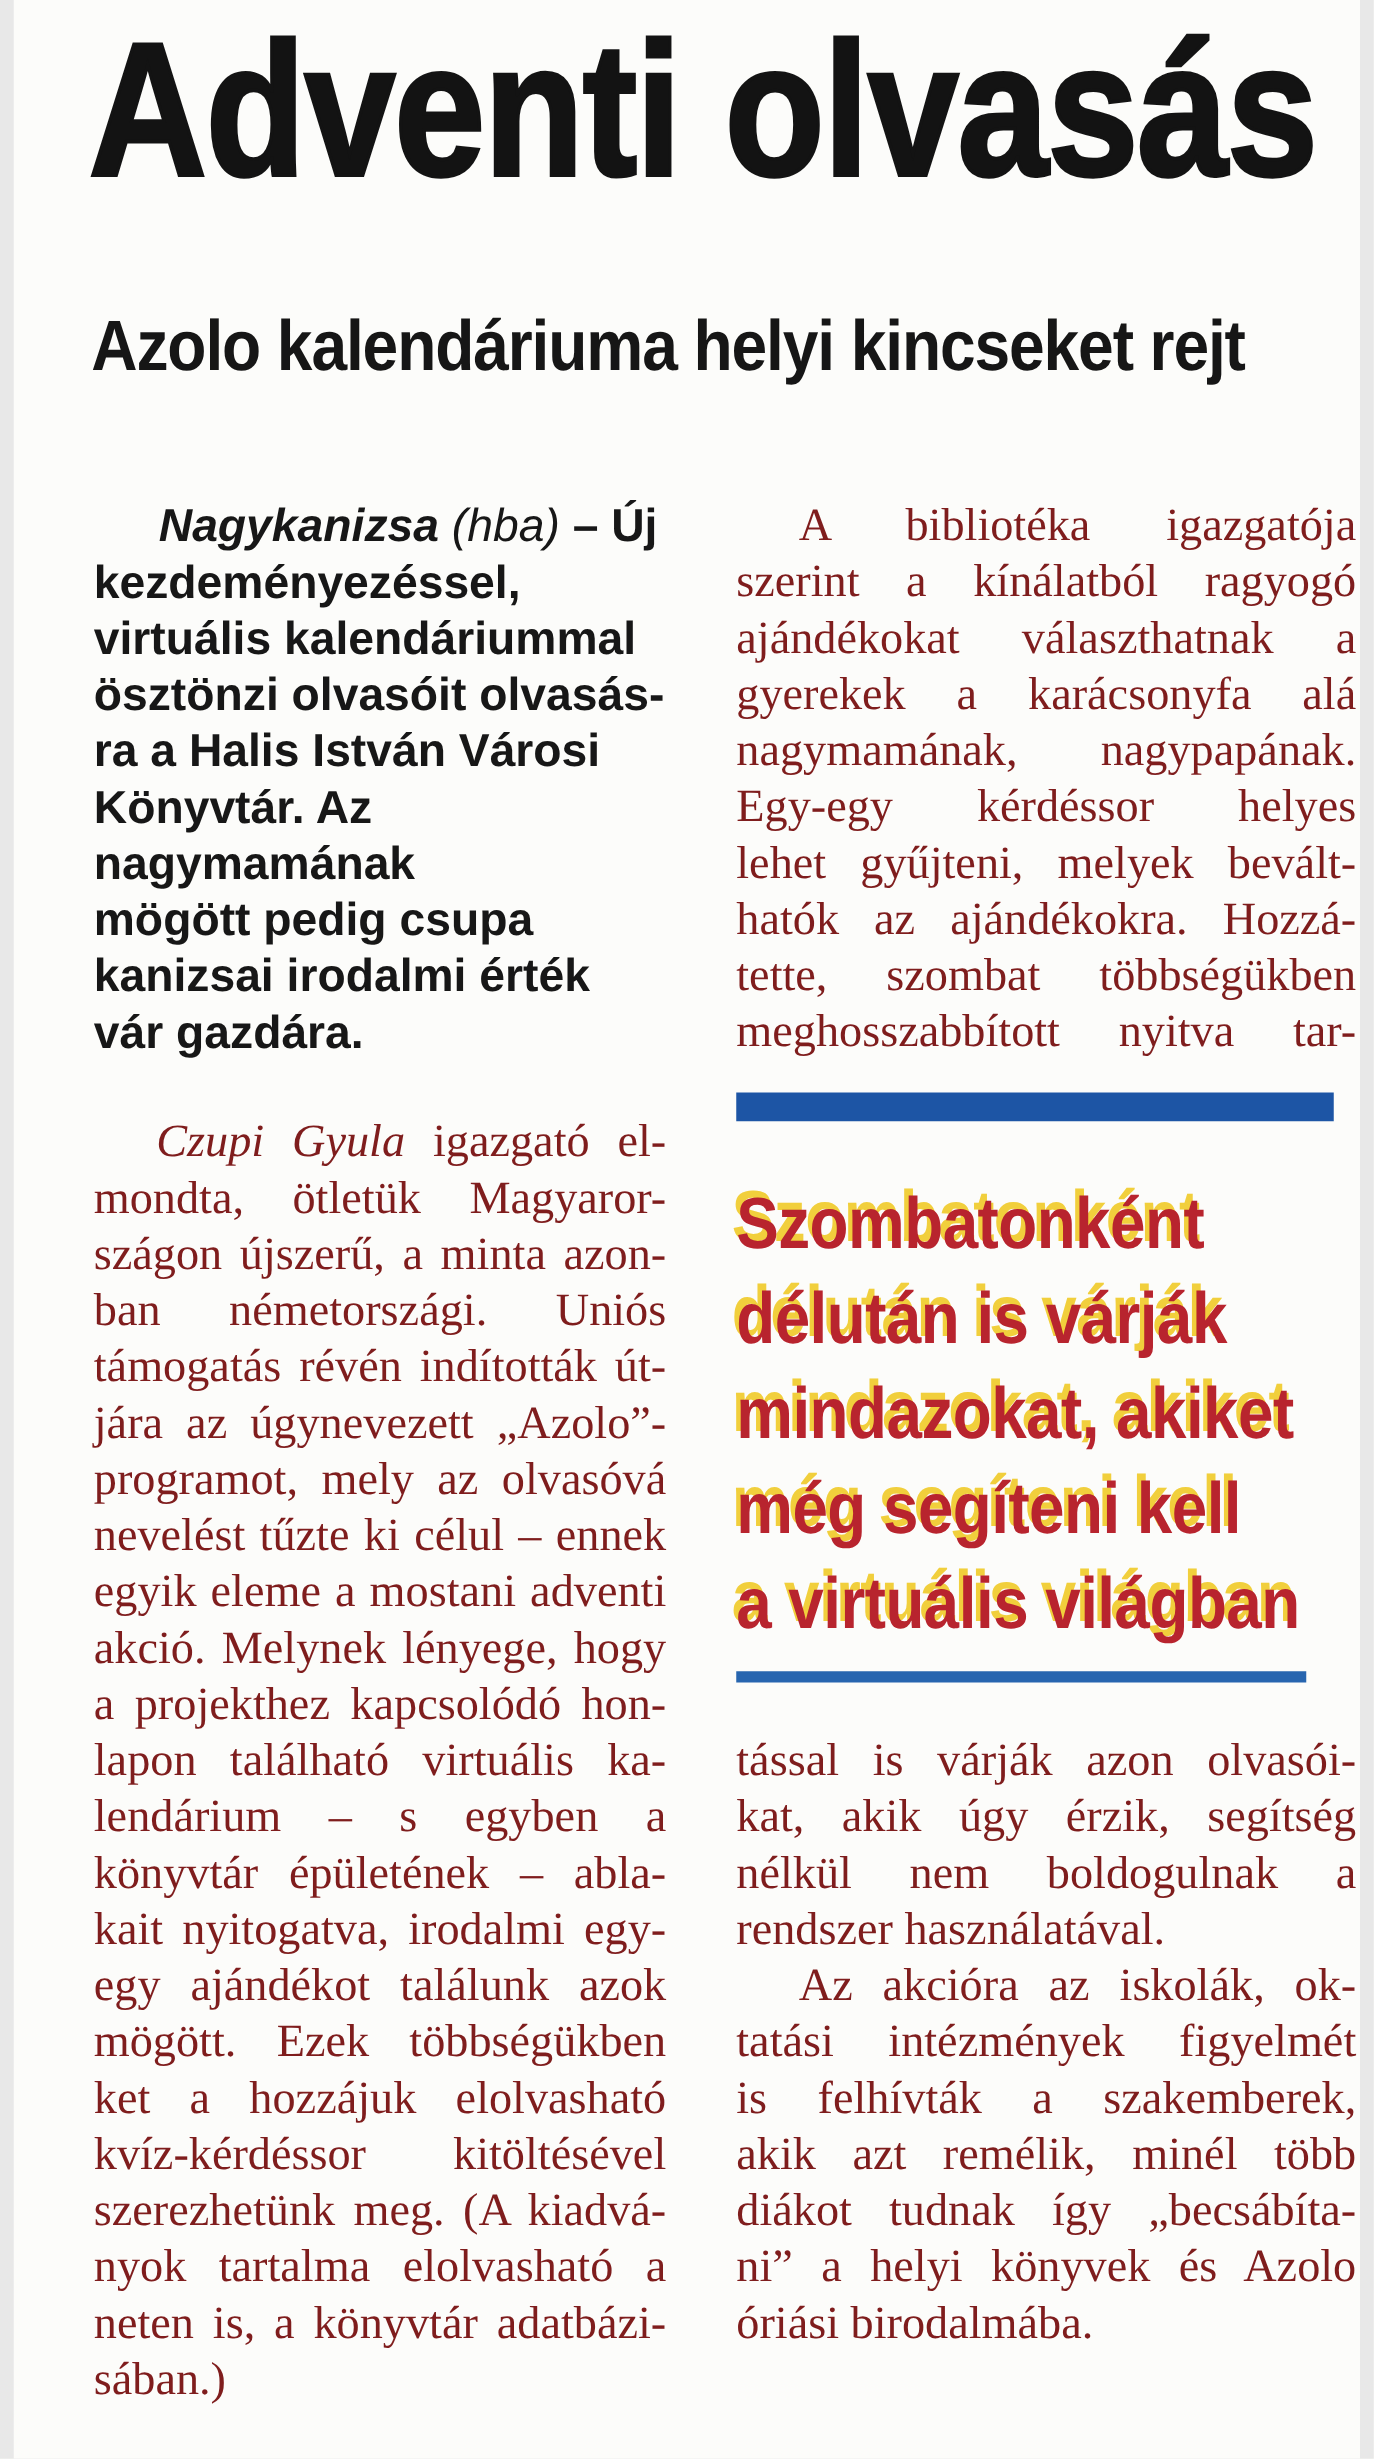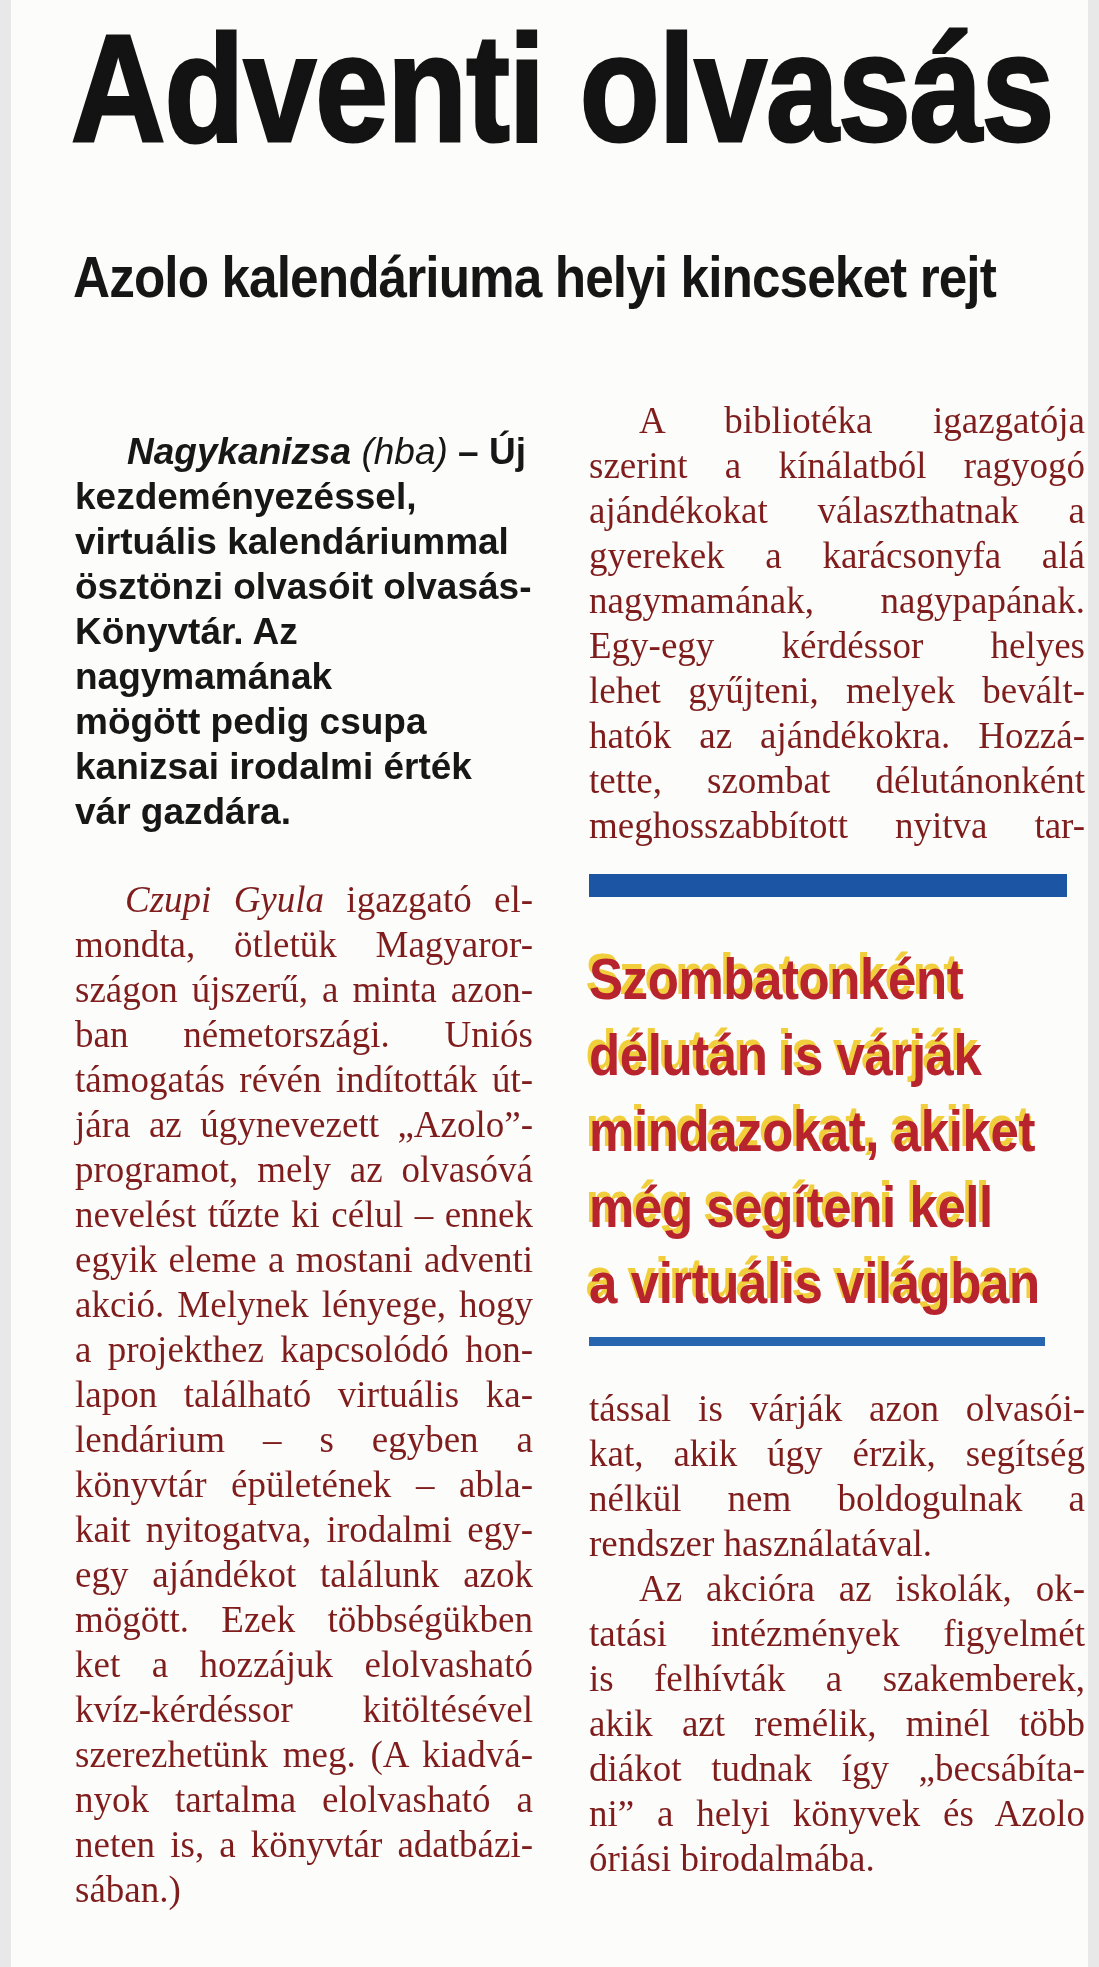--- a/index.html
+++ b/index.html
@@ -41,21 +41,20 @@
   .col-right { left:578px; width:496px; }
 
   .ln { min-height:45px; }
 
   
   .lead {
     font-family:"Liberation Sans", sans-serif;
     font-weight:700;
     font-size:37px; line-height:45px;
     color:#171717;
-    margin-top:31px;
   }
   .lead .firstline { text-indent:52px; }
   .lead .loc { font-style:italic; font-weight:700; }
   .lead .credit { font-style:italic; font-weight:400; }
 
   
   .serif {
     font-family:"Liberation Serif", serif;
     font-size:37px; line-height:45px;
     color:#7f1d1d;
@@ -107,20 +106,21 @@
   <div class="col col-left">
 
     <div class="lead">
       <div class="ln firstline">
         <span class="loc">Nagykanizsa</span><span class="credit"> (hba) </span><span>– Új</span>
       </div>
       <div>
           <div class="ln">kezdeményezéssel,</div>
           <div class="ln">virtuális kalendáriummal</div>
           <div class="ln">ösztönzi olvasóit olvasás-</div>
+          <div class="ln">ra a Halis István Városi</div>
           <div class="ln">Könyvtár. Az nagymamának</div>
           <div class="ln">mögött pedig csupa</div>
           <div class="ln">kanizsai irodalmi érték</div>
           <div class="ln">vár gazdára.</div>
         </div>
     </div>
 
     <div class="serif jus left-body">
       <div class="ln firstline">
         <span class="person">Czupi Gyula</span><span> igazgató el-</span>
@@ -158,21 +158,21 @@
     <div class="serif jus">
       <div>
           <div class="ln firstline">A bibliotéka igazgatója</div>
           <div class="ln">szerint a kínálatból ragyogó</div>
           <div class="ln">ajándékokat választhatnak a</div>
           <div class="ln">gyerekek a karácsonyfa alá</div>
           <div class="ln">nagymamának, nagypapának.</div>
           <div class="ln">Egy-egy kérdéssor helyes</div>
           <div class="ln">lehet gyűjteni, melyek bevált-</div>
           <div class="ln">hatók az ajándékokra. Hozzá-</div>
-          <div class="ln">tette, szombat délutánonként</div>
+          <div class="ln">tette, szombat többségükben</div>
           <div class="ln">meghosszabbított nyitva tar-</div>
         </div>
     </div>
 
     <div class="rule-thick"></div>
 
     <div class="quote">
       <div>
           <div class="ln">Szombatonként</div>
           <div class="ln">délután is várják</div>

